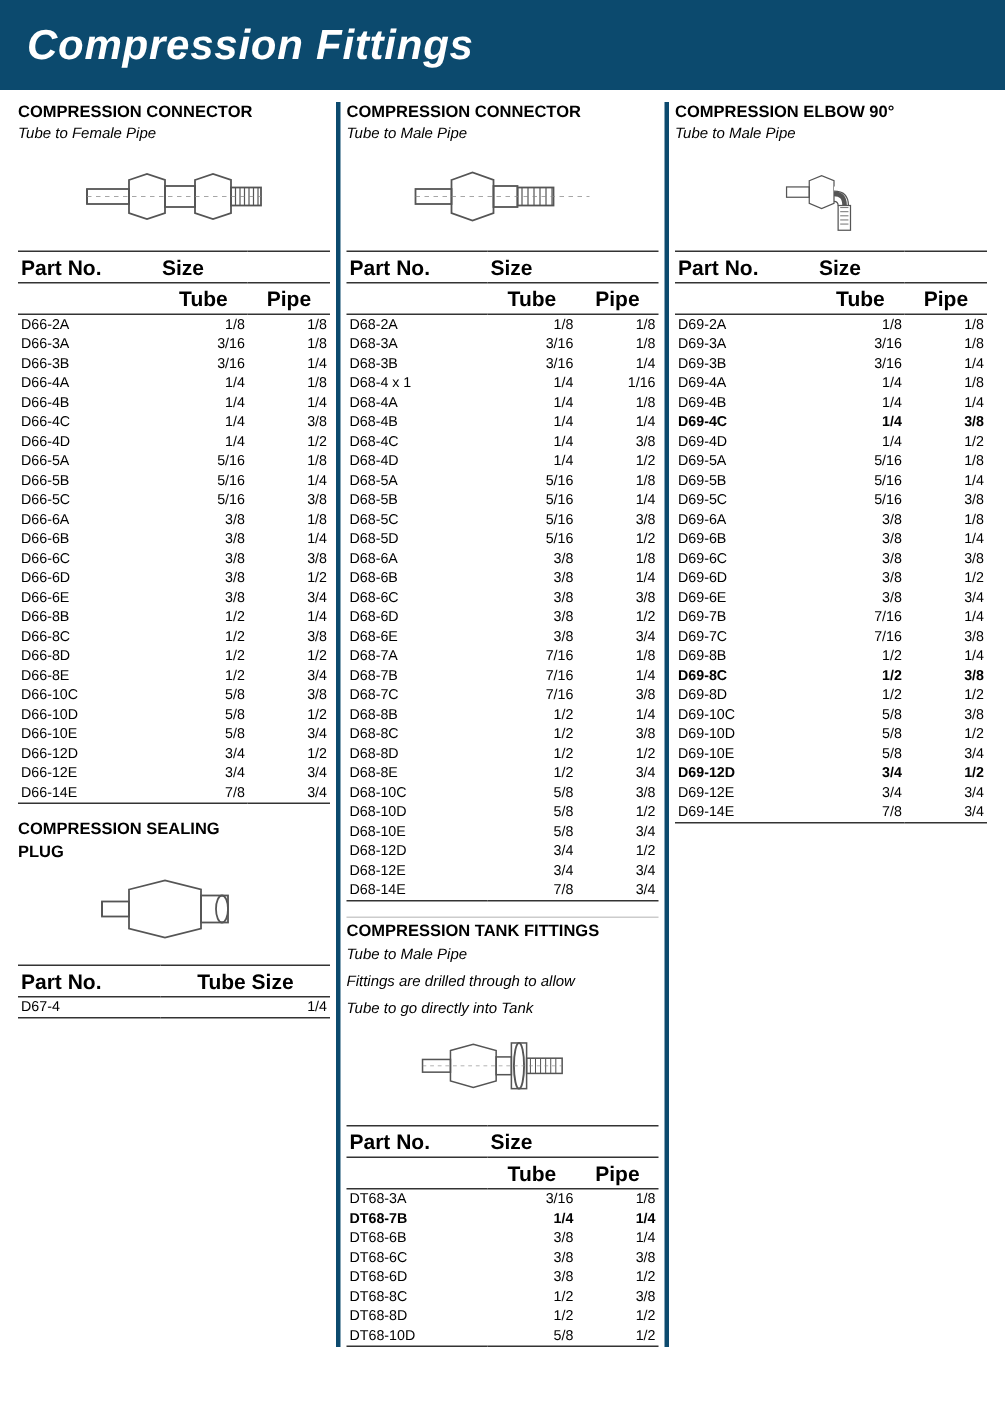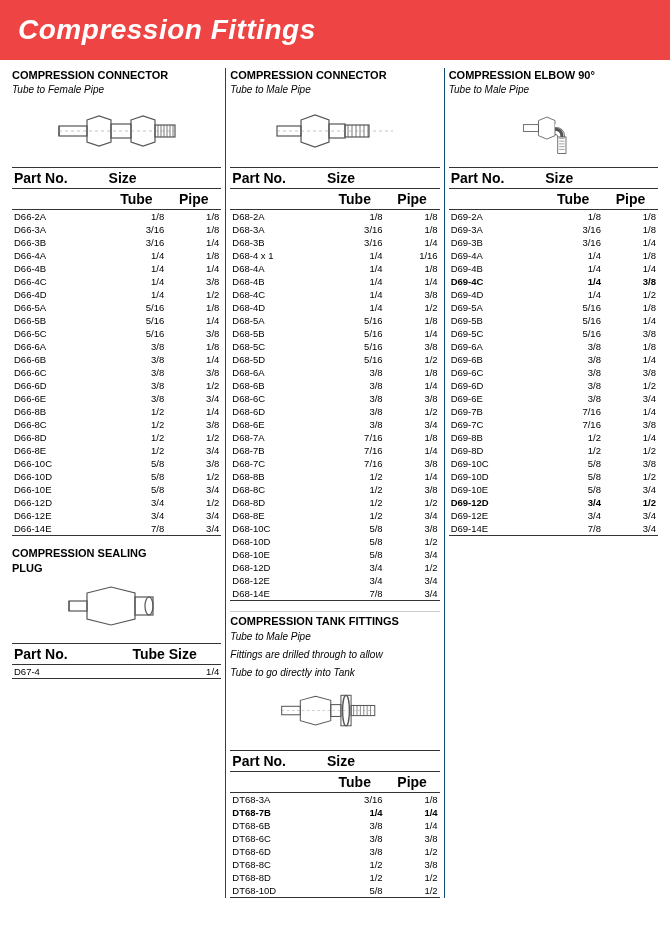--- a/index.html
+++ b/index.html
@@ -4,40 +4,40 @@
   <style>
     * { margin: 0; padding: 0; box-sizing: border-box; }
     body {
       font-family: Arial, sans-serif;
       font-size: 11px;
       background: #fff;
       width: 670px;
       min-height: 942px;
     }
     .header {
-      background: #ef4444;
+      background: #0c4a6e;
       padding: 14px 18px;
       margin-bottom: 8px;
     }
     .header h1 {
       color: #fff;
       font-size: 28px;
       font-weight: 900;
       font-style: italic;
       letter-spacing: 0.5px;
     }
     .main-content {
       display: flex;
       gap: 0;
       padding: 0 8px;
     }
     .column {
       flex: 1;
       padding: 0 4px;
-      border-right: 1px solid #0c4a6e;
+      border-right: 3px solid #0c4a6e;
     }
     .column:last-child {
       border-right: none;
     }
     .section-title {
       font-size: 11px;
       font-weight: 900;
       text-transform: uppercase;
       line-height: 1.3;
       margin-bottom: 2px;
@@ -734,20 +734,25 @@
               <tr>
                 <td>D69-7C</td>
                 <td class="right">7/16</td>
                 <td class="right">3/8</td>
               </tr>
               <tr>
                 <td>D69-8B</td>
                 <td class="right">1/2</td>
                 <td class="right">1/4</td>
               </tr>
+              <tr style="font-weight: bold;">
+                <td>D69-8C</td>
+                <td class="right">1/2</td>
+                <td class="right">3/8</td>
+              </tr>
               <tr>
                 <td>D69-8D</td>
                 <td class="right">1/2</td>
                 <td class="right">1/2</td>
               </tr>
               <tr>
                 <td>D69-10C</td>
                 <td class="right">5/8</td>
                 <td class="right">3/8</td>
               </tr>

